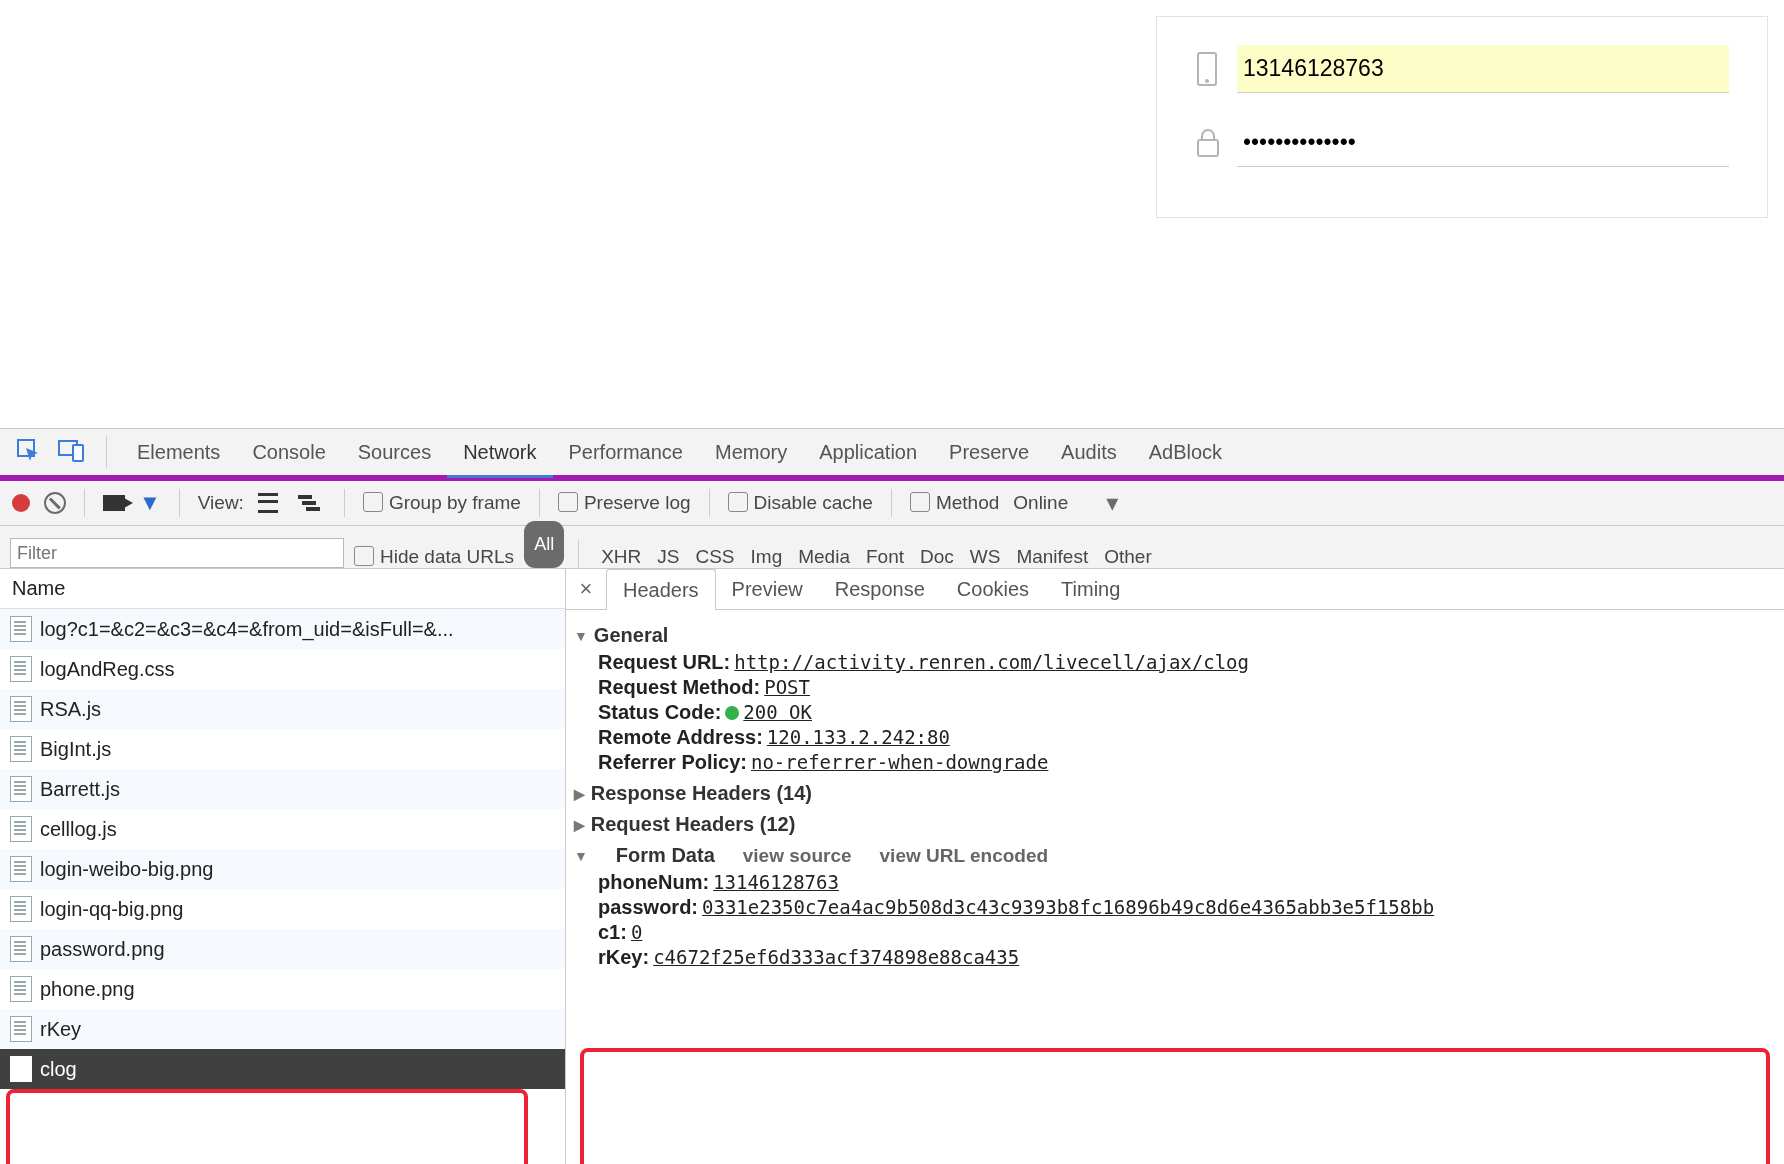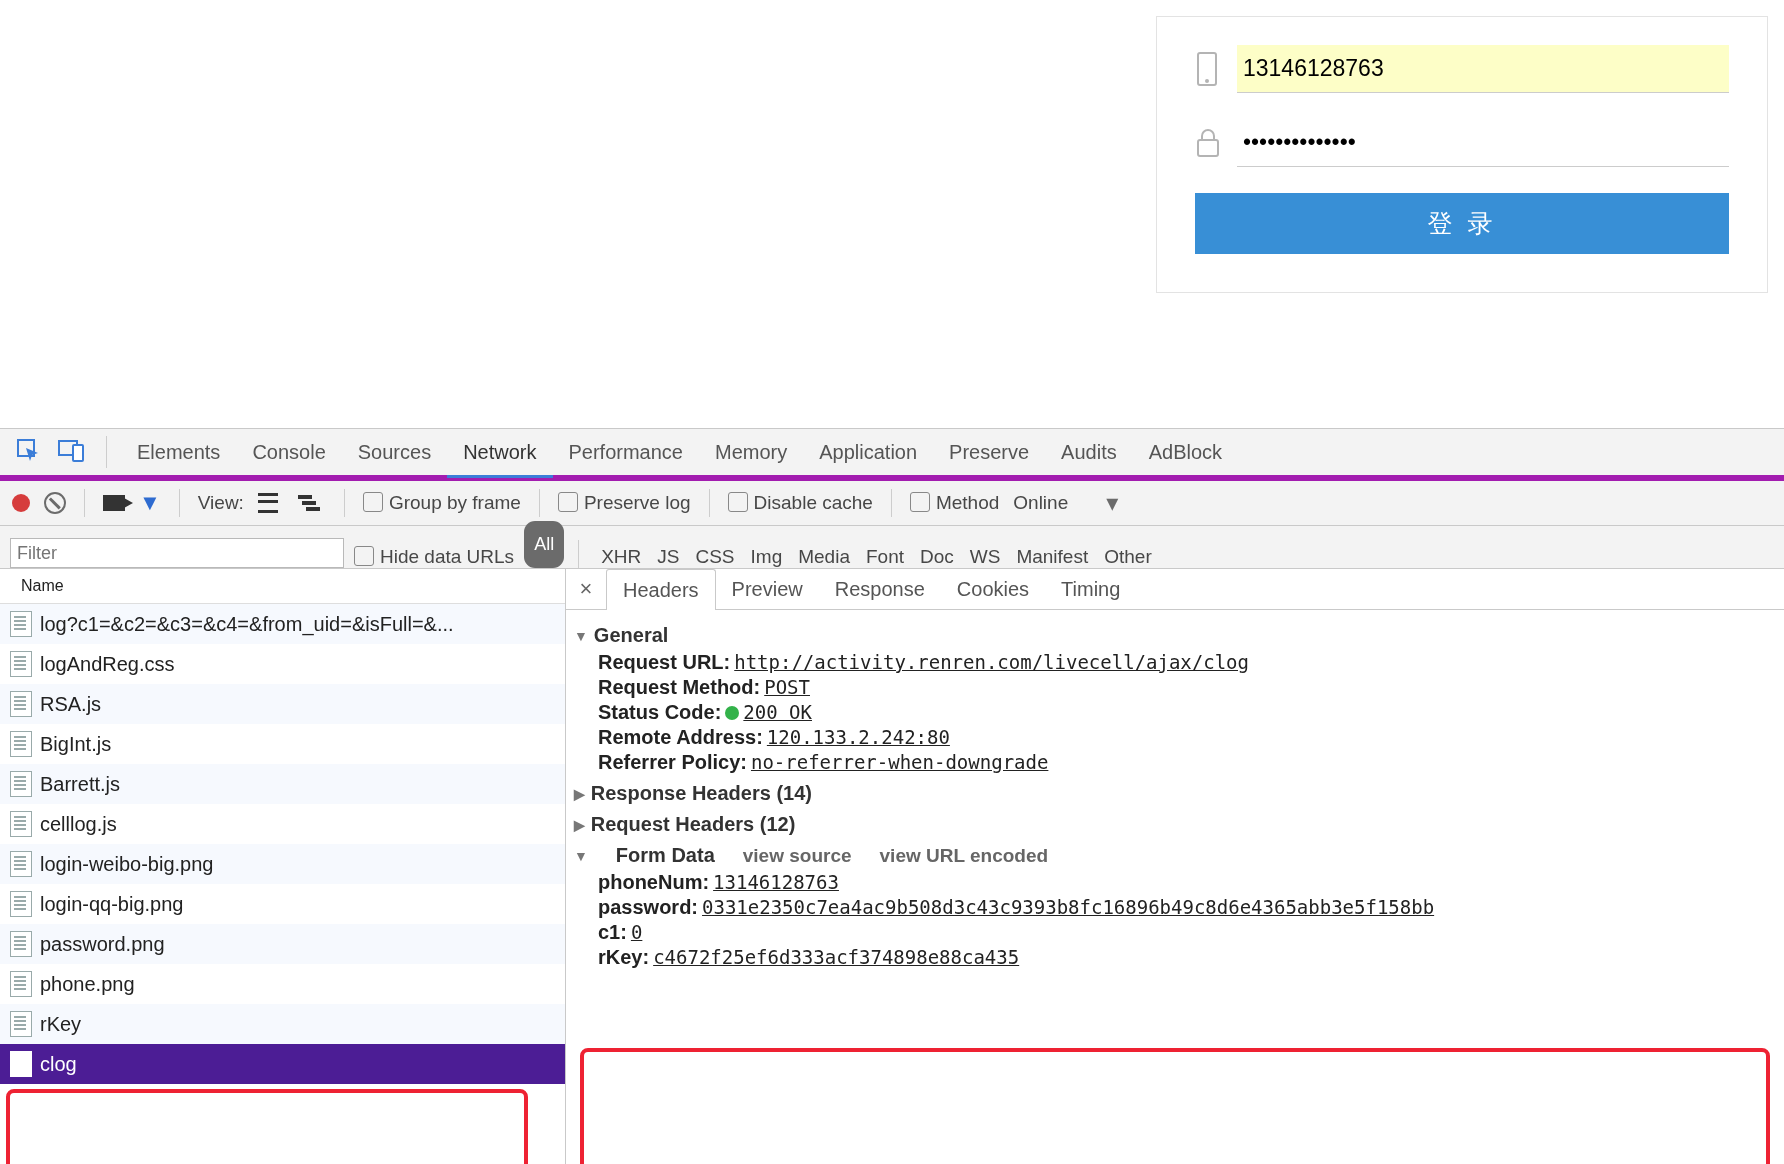--- a/index.html
+++ b/index.html
@@ -156,30 +156,30 @@
   .main-split {
     display:flex; height:calc(1164px - 428px - 46px - 44px - 42px);
     width:100%;
   }
   .left-pane {
     width:565px; border-right:1px solid #c9c9c9; background:#fff;
     display:flex; flex-direction:column;
     position:relative;
   }
   .left-header {
-    padding:8px 21px; font-size:16px; border-bottom:1px solid #dedede;
+    padding:8px 12px; font-size:20px; border-bottom:1px solid #dedede;
   }
   .req-list { flex:1; overflow:auto; }
   .req-row {
     display:flex; align-items:center; height:40px; padding:0 10px;
     font-size:20px; gap:8px; cursor:pointer;
   }
   .req-row:nth-child(odd){ background:#f6f9fe; }
   .req-row:nth-child(even){ background:#fff; }
-  .req-row.selected { background:#4c1d95; color:#fff; }
+  .req-row.selected { background:#404040; color:#fff; }
   .req-row .ficon {
     width:20px; height:24px; border:1px solid #9aa; background:#fff; position:relative; flex:0 0 20px;
   }
   .req-row.selected .ficon{ border-color:#fff; }
   .req-row .ficon.lines::before{content:"";position:absolute;left:3px;top:4px;width:12px;height:2px;background:#9aa;box-shadow:0 4px 0 #9aa,0 8px 0 #9aa,0 12px 0 #9aa;}
   .req-row.selected .ficon.lines::before{background:#fff;box-shadow:0 4px 0 #fff,0 8px 0 #fff,0 12px 0 #fff;}
   .red-overlay {
     position:absolute; left:6px; width:522px; height:84px; bottom:0;
     border:4px solid #e23; border-radius:8px; pointer-events:none;
     box-sizing:border-box;
@@ -228,21 +228,20 @@
     </div>
     <div class="login-row">
       <span class="icon">
         <svg width="26" height="30" viewBox="0 0 26 30">
             <rect x="3" y="12" width="20" height="16" rx="2" fill="none" stroke="#b4b4b4" stroke-width="2"></rect>
             <path d="M7 12 V8 a6 6 0 0 1 12 0 V12" fill="none" stroke="#b4b4b4" stroke-width="2"></path>
           </svg>
       </span>
       <input type="password" value="●●●●●●●●●●●●●●" style="">
     </div>
-    <button class="login-btn">登 录</button>
   </div>
 </div>
 
 <div class="devtools-tabs">
   <div class="pre-icons">
     <span>
       <svg width="24" height="24" viewBox="0 0 24 24">
           <rect x="2" y="2" width="16" height="16" fill="none" stroke="#3b7dd8" stroke-width="2"></rect>
           <path d="M10 10 L22 15 L16 17 L14 23 Z" fill="#3b7dd8"></path>
         </svg>

